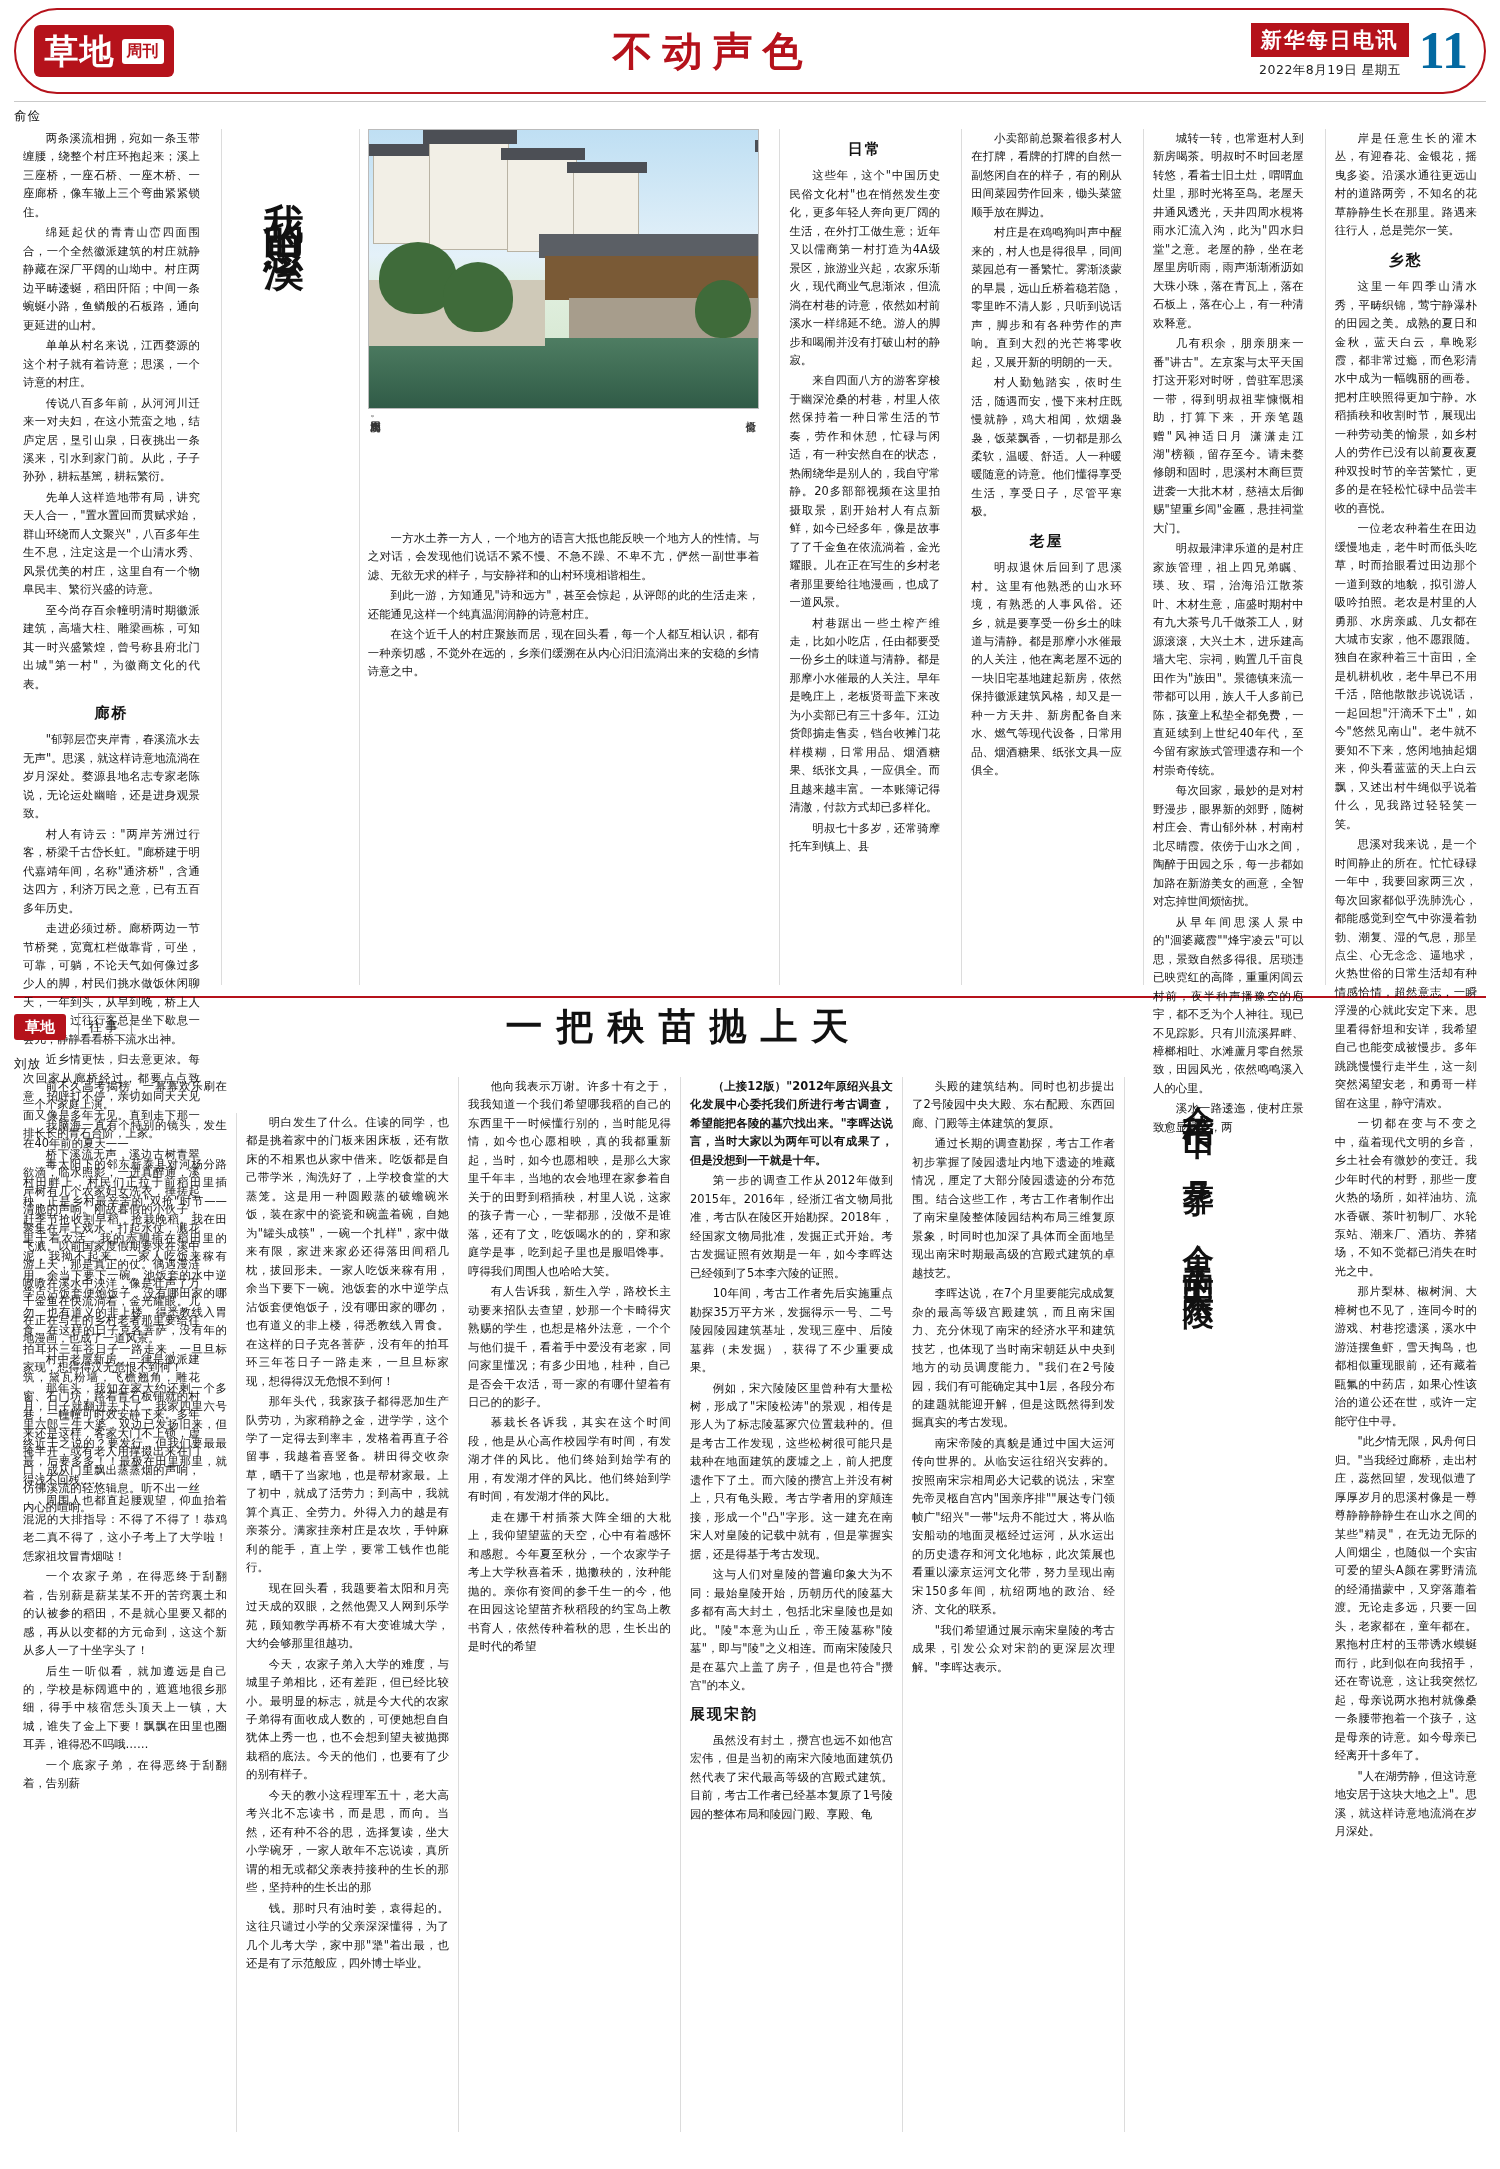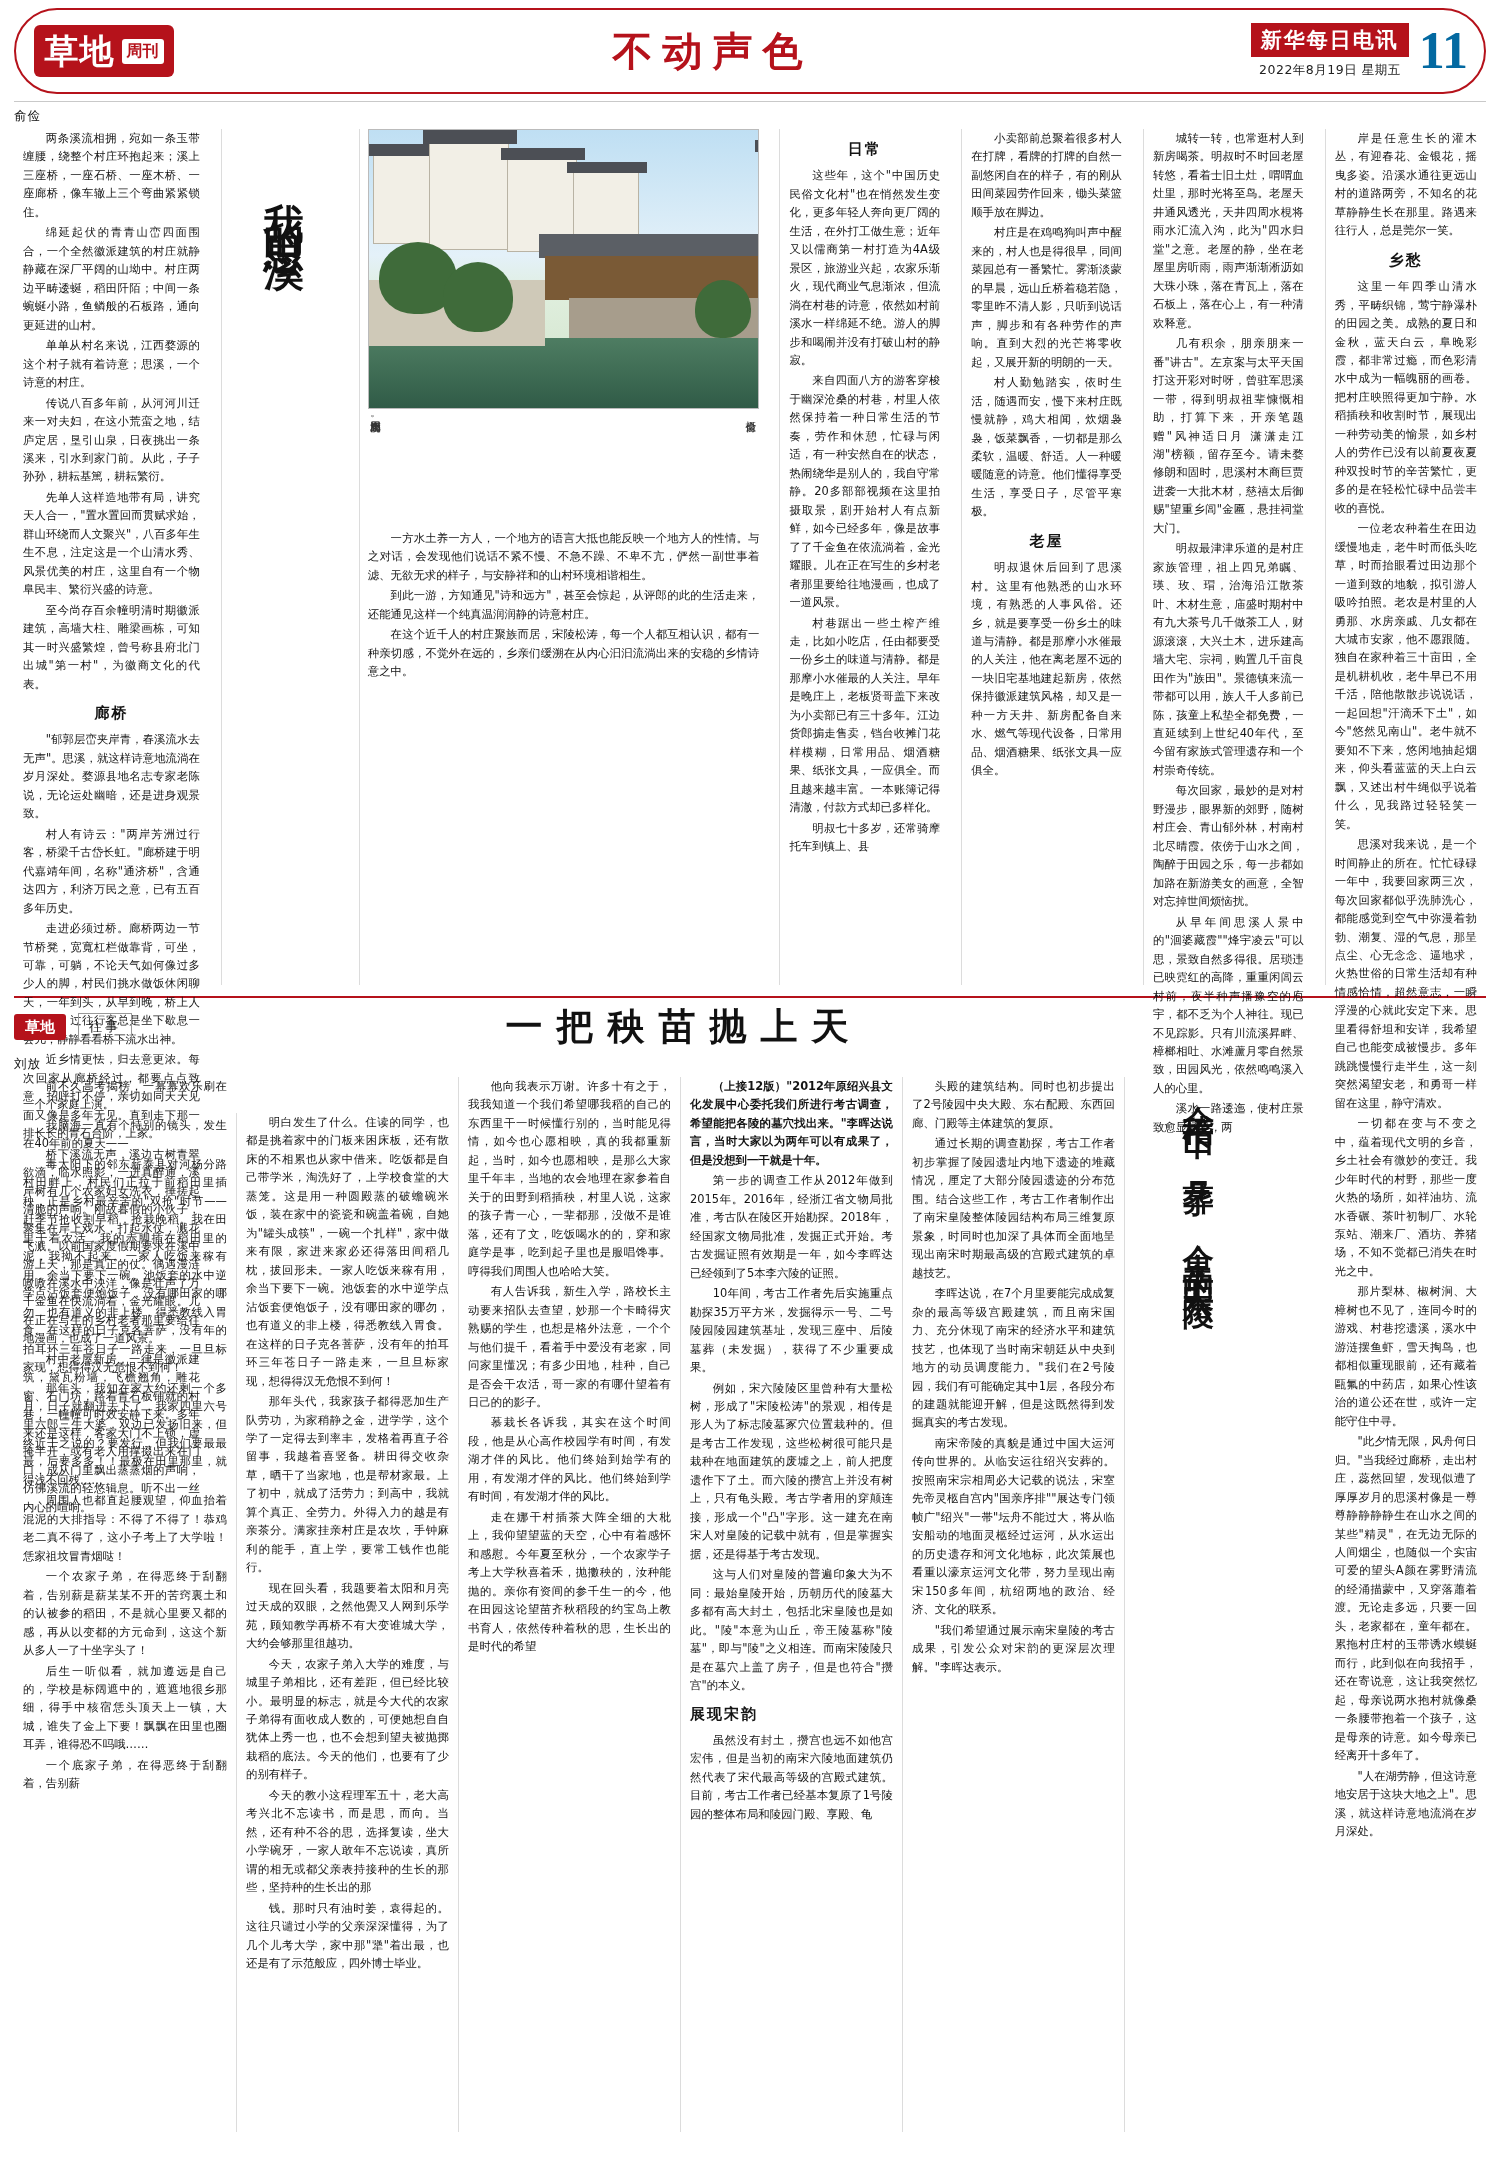--- a/index.html
+++ b/index.html
@@ -277,21 +277,21 @@
           <div class="ph-tree" style="left:412px; top:110px; width:70px; height:96px;"></div>
           <div class="ph-tree" style="left:326px; top:150px; width:56px; height:58px;"></div>
         </div>
         <div class="photo-cap-wrap">
           <div class="photo-cap">图为思溪廊桥。</div>
           <div class="photo-credit">俞俭摄</div>
         </div>
         <div class="c-photo-text">
           <p>一方水土养一方人，一个地方的语言大抵也能反映一个地方人的性情。与之对话，会发现他们说话不紧不慢、不急不躁、不卑不亢，俨然一副世事着滤、无欲无求的样子，与安静祥和的山村环境相谐相生。</p>
           <p>到此一游，方知通见"诗和远方"，甚至会惊起，从评郎的此的生活走来，还能通见这样一个纯真温润润静的诗意村庄。</p>
-          <p>在这个近千人的村庄聚族而居，宋陵松涛，每一个人都互相认识，都有一种亲切感，不觉外在远的，乡亲们缓溯在从内心汩汩流淌出来的安稳的乡情诗意之中。</p>
+          <p>在这个近千人的村庄聚族而居，现在回头看，每一个人都互相认识，都有一种亲切感，不觉外在远的，乡亲们缓溯在从内心汩汩流淌出来的安稳的乡情诗意之中。</p>
         </div>
       </div>
 
       <div class="col c3">
         <div class="sub-h">日常</div>
         <p>这些年，这个"中国历史民俗文化村"也在悄然发生变化，更多年轻人奔向更厂阔的生活，在外打工做生意；近年又以儒商第一村打造为4A级景区，旅游业兴起，农家乐渐火，现代商业气息渐浓，但流淌在村巷的诗意，依然如村前溪水一样绵延不绝。游人的脚步和喝闹并没有打破山村的静寂。</p>
         <p>来自四面八方的游客穿梭于幽深沧桑的村巷，村里人依然保持着一种日常生活的节奏，劳作和休憩，忙碌与闲适，有一种安然自在的状态，热闹绕华是别人的，我自守常静。20多部部视频在这里拍摄取景，剧开始村人有点新鲜，如今已经多年，像是故事了了千金鱼在依流淌着，金光耀眼。儿在正在写生的乡村老者那里要给往地漫画，也成了一道风景。</p>
         <p>村巷踞出一些土榨产维走，比如小吃店，任由都要受一份乡土的味道与清静。都是那摩小水催最的人关注。早年是晚庄上，老板贤哥盖下来改为小卖部已有三十多年。江边货郎掮走售卖，铛台收摊门花样模糊，日常用品、烟酒糖果、纸张文具，一应俱全。而且越来越丰富。一本账簿记得清澈，付款方式却已多样化。</p>
         <p>明叔七十多岁，还常骑摩托车到镇上、县</p>
       </div>

